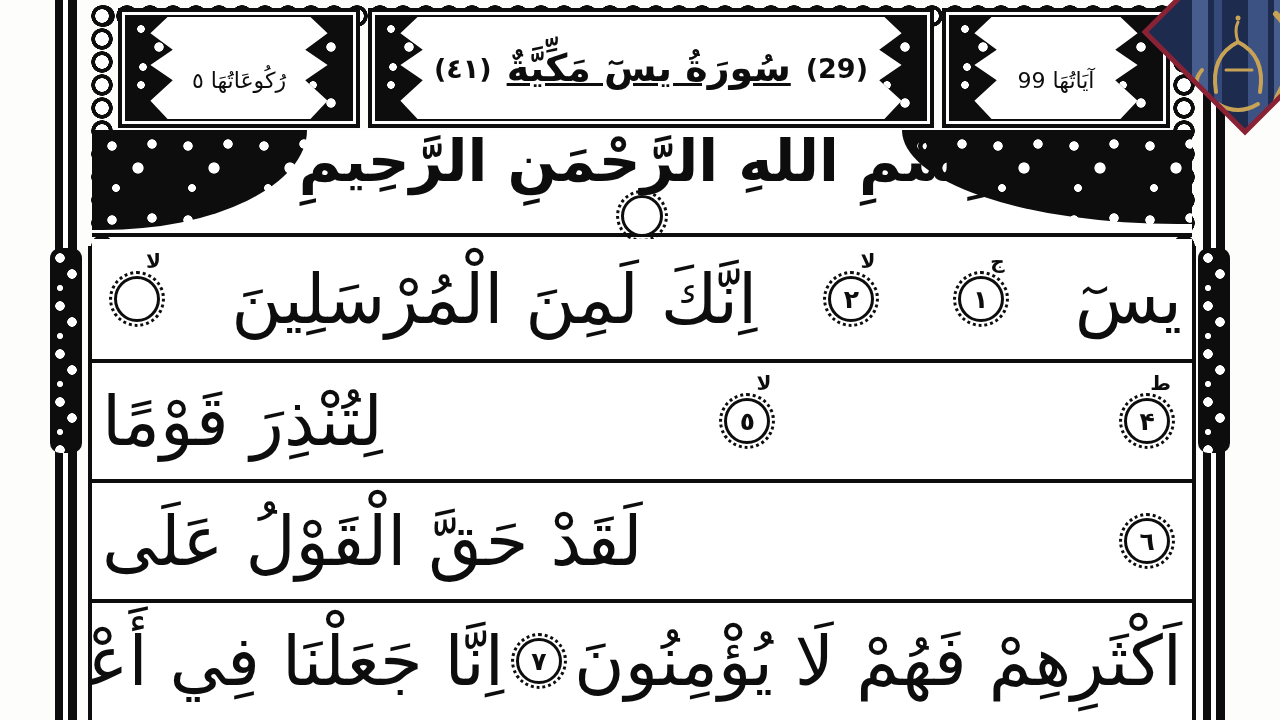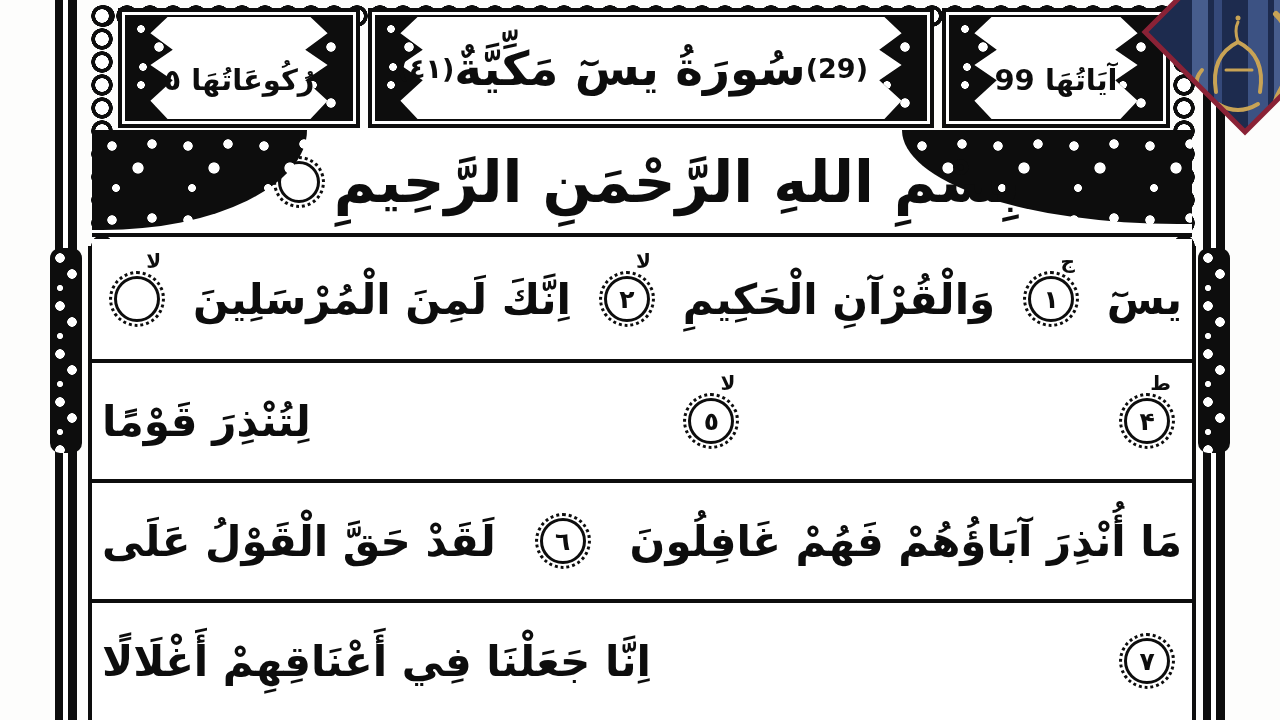--- a/index.html
+++ b/index.html
@@ -47,30 +47,30 @@
             radial-gradient(circle 5px at 32px 30px,#fff 0 4.4px,transparent 5px),
             radial-gradient(circle 4px at 16px 50px,#fff 0 3.6px,transparent 4px);
           background-size:52px 56px; }
   .hbox .ornate.end-right { right:5px;
           clip-path:polygon(100% 0,100% 100%,22% 100%,55% 82%,12% 62%,55% 47%,12% 32%,55% 16%,22% 0); }
   .hbox .ornate.end-left { left:5px;
           clip-path:polygon(0 0,0 100%,78% 100%,45% 82%,88% 62%,45% 47%,88% 32%,45% 16%,78% 0); }
   .hbox-ayat   { width:228px; }
   .hbox-surah  { flex:1; }
   .hbox-rukuat { width:242px; }
-  .hbox-label  { font-weight:bold; font-size:29px; direction:rtl; white-space:nowrap; z-index:2;margin-top:24px; }
+  .hbox-label  { font-weight:normal; font-size:22px; direction:rtl; white-space:nowrap; z-index:2;margin-top:24px; }
   .hbox-surah .inner { display:flex; width:100%; align-items:center; justify-content:space-between;
                        direction:rtl; padding:0 62px; z-index:2; }
   .hbox-surah .num   { font-weight:bold; font-size:27px; }
-  .hbox-surah .title { font-weight:bold; font-size:47px; white-space:nowrap; }
+  .hbox-surah .title { font-weight:bold; font-size:38px; white-space:nowrap;text-decoration:underline; }
 
   
   #bismillah-panel { position:absolute; left:92px; top:130px; width:1100px; height:107px;
                      background:#fff; border-bottom:4px solid #0d0d0d;
-                     display:flex; align-items:center; justify-content:center; direction:rtl; }
+                     display:flex; align-items:center; justify-content:center; direction:rtl;flex-direction:column; }
   .corner-orn { position:absolute; top:0; background-color:#0d0d0d;
           background-image:
             radial-gradient(circle 5px at 20px 16px,#fff 0 4.4px,transparent 5px),
             radial-gradient(circle 6px at 46px 38px,#fff 0 5.2px,transparent 6px),
             radial-gradient(circle 4px at 24px 58px,#fff 0 3.6px,transparent 4.2px),
             radial-gradient(circle 5px at 60px 14px,#fff 0 4.4px,transparent 5px);
           background-size:76px 74px; z-index:1; }
   .corner-orn.right { right:0;  width:290px; height:94px; border-bottom-left-radius:95% 100%; }
   .corner-orn.left  { left:0;   width:215px; height:100px; border-bottom-right-radius:95% 100%; }
   #bismillah-text { font-size:58px; font-weight:bold; white-space:nowrap; z-index:2; }
@@ -78,21 +78,21 @@
              width:42px; height:42px; border:3px solid #0d0d0d; border-radius:50%;
              outline:3px dotted #0d0d0d; outline-offset:2px; background:#fff;
              margin:0 14px; flex:0 0 auto; }
 
   
   #verse-block { position:absolute; left:92px; top:239px; width:1100px; height:481px; background:#fff; }
   .verse-line { height:120px; display:flex; flex-direction:row; direction:rtl;
                 align-items:center; justify-content:space-between; padding:0 10px;
                 overflow:hidden; }
   .verse-line + .verse-line { border-top:4px solid #0d0d0d; }
-  .vtext { font-size:42px; font-weight:bold; white-space:nowrap; }
+  .vtext { font-size:69px; font-weight:normal; white-space:nowrap; }
   .vmarker { position:relative; display:inline-flex; align-items:center; justify-content:center;
              width:46px; height:46px; border:3px solid #0d0d0d; border-radius:50%;
              outline:3px dotted #0d0d0d; outline-offset:2px; background:#fff;
              margin:0 12px; flex:0 0 auto; }
   .vmarker .digit { font-size:25px; font-weight:bold; line-height:1; }
   .vmarker .waqf  { position:absolute; top:-30px; right:-4px; font-size:20px; font-weight:bold; }
 
   
   #logo { position:absolute; left:1130px; top:0; width:160px; height:150px; z-index:5; }
 </style>
@@ -140,21 +140,20 @@
     <span class="rosette"></span>
   </div>
 
   <div id="verse-block">
       <div class="verse-line">
         <span class="vtext">يسٓ</span>
         <span class="vmarker">
           <span class="digit">١</span>
           <span class="waqf">ج</span>
         </span>
-        <span class="vtext">وَالْقُرْآنِ الْحَكِيمِ</span>
         <span class="vmarker">
           <span class="digit">٢</span>
           <span class="waqf">لا</span>
         </span>
         <span class="vtext">اِنَّكَ لَمِنَ الْمُرْسَلِينَ</span>
         <span class="vmarker">
           <span class="waqf">لا</span>
         </span>
       </div>
       <div class="verse-line">
@@ -162,27 +161,27 @@
           <span class="digit">۴</span>
           <span class="waqf">ط</span>
         </span>
         <span class="vmarker">
           <span class="digit">٥</span>
           <span class="waqf">لا</span>
         </span>
         <span class="vtext">لِتُنْذِرَ قَوْمًا</span>
       </div>
       <div class="verse-line">
-        <span class="vtext">مَا أُنْذِرَ آبَاؤُهُمْ فَهُمْ غَافِلُونَ</span>
         <span class="vmarker">
           <span class="digit">٦</span>
         </span>
         <span class="vtext">لَقَدْ حَقَّ الْقَوْلُ عَلَى</span>
       </div>
       <div class="verse-line">
+        <span class="vtext">اَكْثَرِهِمْ فَهُمْ لَا يُؤْمِنُونَ</span>
         <span class="vmarker">
           <span class="digit">٧</span>
         </span>
         <span class="vtext">اِنَّا جَعَلْنَا فِي أَعْنَاقِهِمْ أَغْلَالًا</span>
       </div>
     </div>
 
   <svg id="logo" viewBox="0 0 160 150">
     <defs>
       <clipPath id="dclip">

